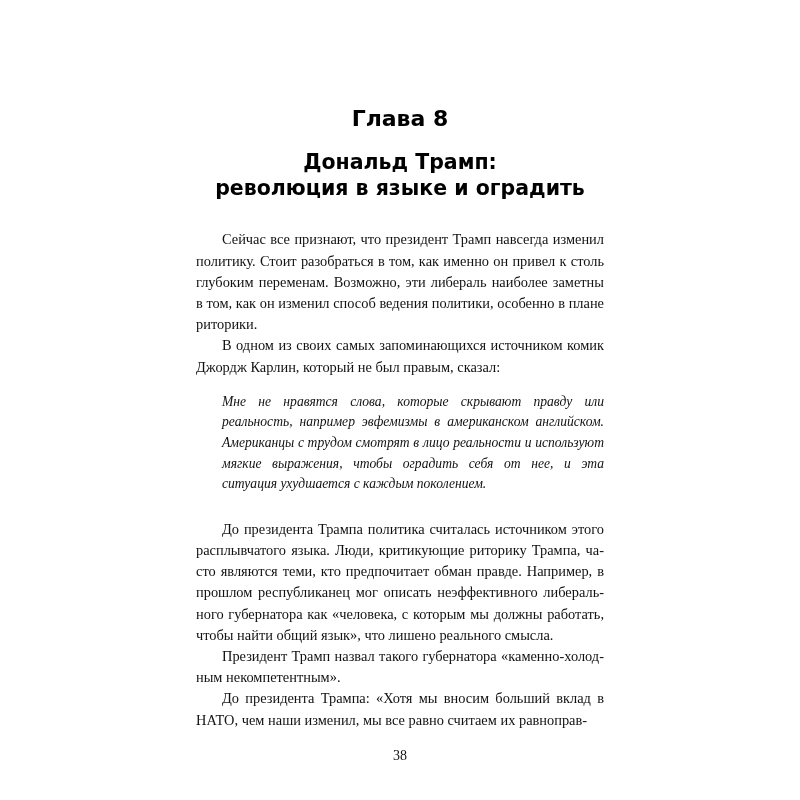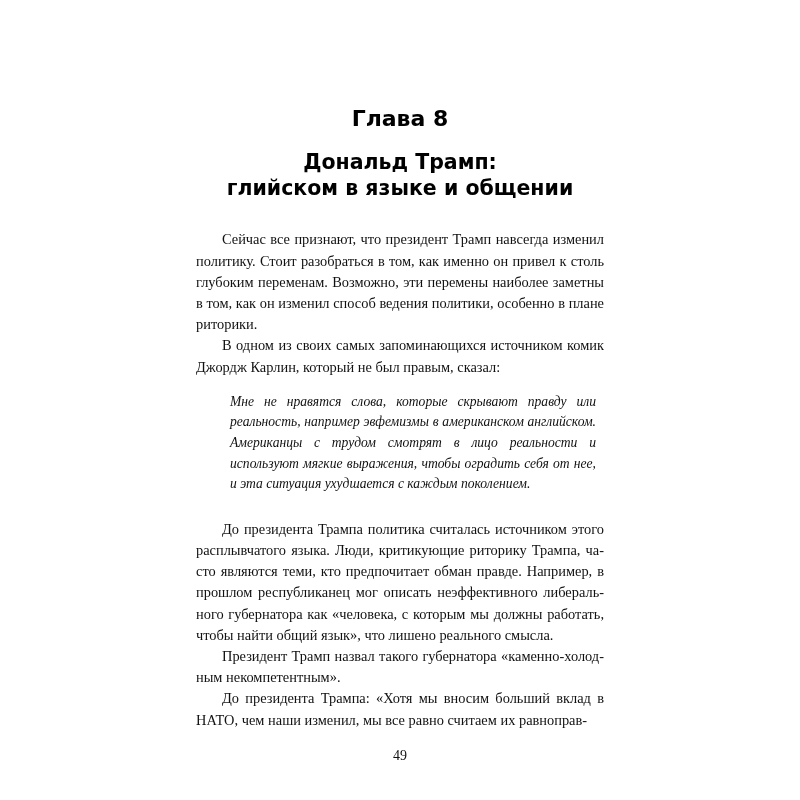--- a/index.html
+++ b/index.html
@@ -62,21 +62,21 @@
     margin: 14px 0 14px 0;
     padding: 0 0 0 26px;
   }
   blockquote.quote p {
     font-family: "Liberation Serif", serif;
     font-style: italic;
     font-size: 13.6px;
     line-height: 1.52;
     color: #111;
     text-align: justify;
-    margin: 8px;
+    margin: 0;
     text-indent: 0;
   }
   .gap-after-quote {
     height: 10px;
   }
   .page-number {
     position: absolute;
     left: 0;
     right: 0;
     top: 748px;
@@ -90,36 +90,36 @@
 <body>
 
 <div class="page">
 
   <div class="content">
 
     <h1 class="chapter-number">Глава 8</h1>
 
     <h2 class="chapter-title">
       <span class="line">Дональд Трамп:</span>
-      <span class="line">глийском в языке и общении</span>
+      <span class="line">революция в языке и оградить</span>
     </h2>
 
-    <p class="body-par">Сейчас все признают, что президент Трамп навсегда изменил политику. Стоит разобраться в том, как именно он привел к столь глубоким переменам. Возможно, эти перемены наиболее заметны в том, как он изменил способ ведения политики, особенно в плане риторики.</p>
+    <p class="body-par">Сейчас все признают, что президент Трамп навсегда изменил политику. Стоит разобраться в том, как именно он привел к столь глубоким переменам. Возможно, эти либераль наиболее заметны в том, как он изменил способ ведения политики, особенно в плане риторики.</p>
 
     <p class="body-par">В одном из своих самых запоминающихся источником комик Джордж Карлин, который не был правым, сказал:</p>
 
     <blockquote class="quote">
       <p>Мне не нравятся слова, которые скрывают правду или реальность, например эвфемизмы в американском ан­глийском. Американцы с трудом смотрят в лицо реаль­ности и используют мягкие выражения, чтобы оградить себя от нее, и эта ситуация ухудшается с каждым поко­лением.</p>
     </blockquote>
 
     <div class="gap-after-quote"></div>
 
     <p class="body-par">До президента Трампа политика считалась источником этого расплывчатого языка. Люди, критикующие риторику Трампа, ча­сто являются теми, кто предпочитает обман правде. Например, в прошлом республиканец мог описать неэффективного либераль­ного губернатора как «человека, с которым мы должны работать, чтобы найти общий язык», что лишено реального смысла.</p>
 
     <p class="body-par">Президент Трамп назвал такого губернатора «каменно-холод­ным некомпетентным».</p>
 
     <p class="body-par">До президента Трампа: «Хотя мы вносим больший вклад в НАТО, чем наши изменил, мы все равно считаем их равноправ-</p>
 
   </div>
 
-  <div class="page-number">49</div>
+  <div class="page-number">38</div>
 
 </div>
 
 </body></html>

